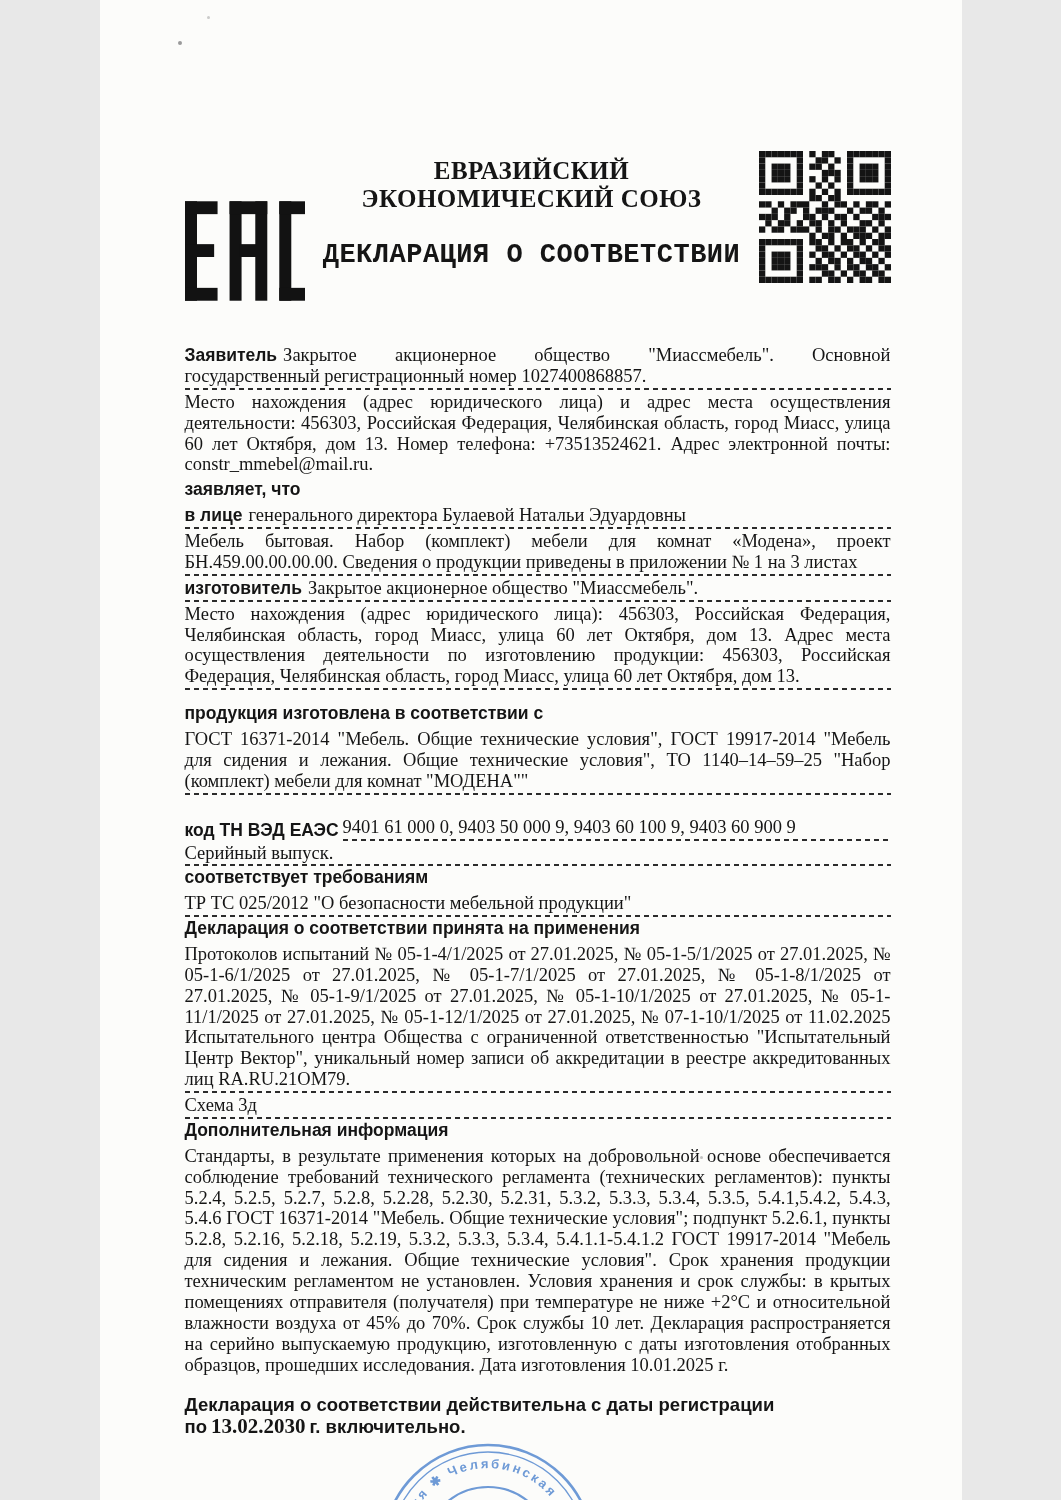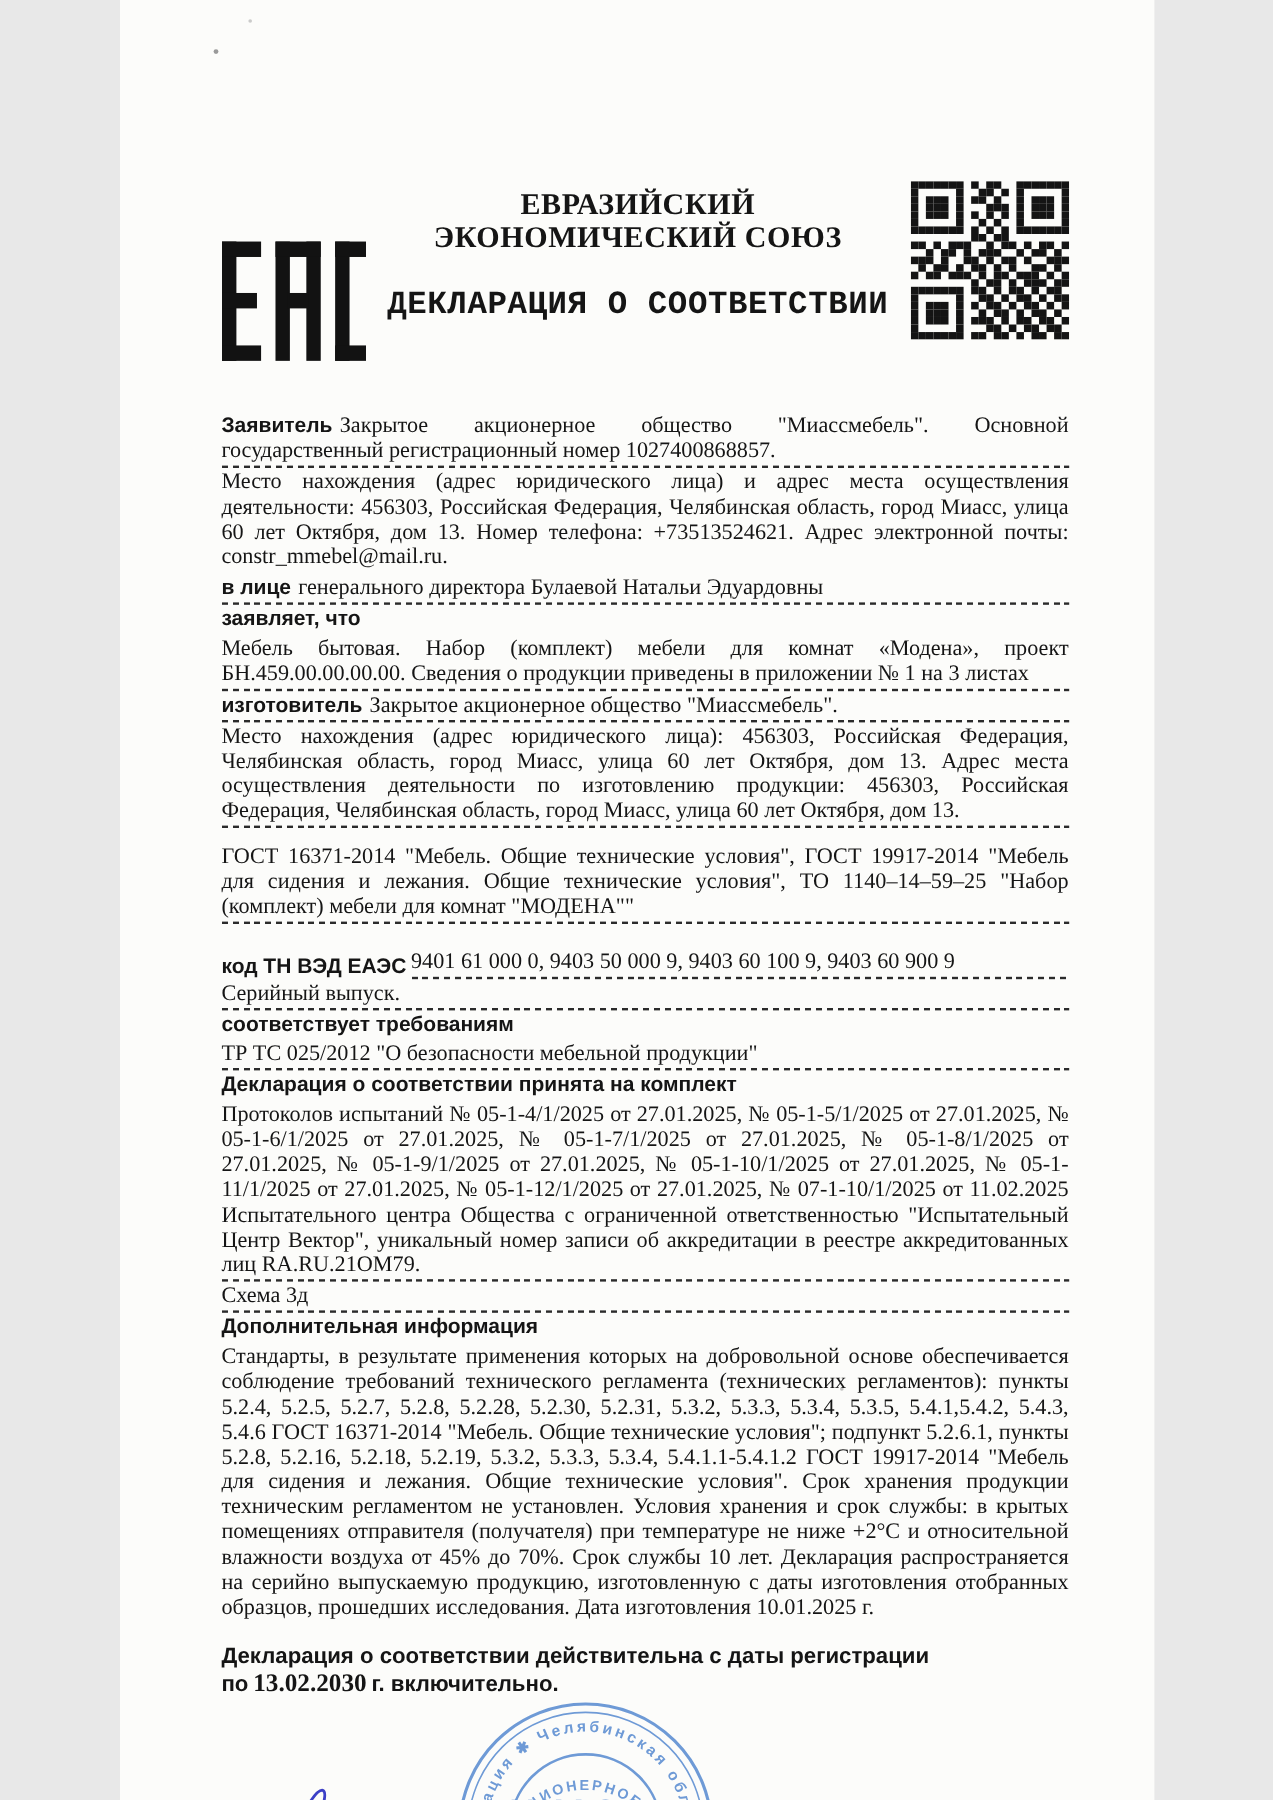--- a/index.html
+++ b/index.html
@@ -354,59 +354,60 @@
   <main>
 
     <div class="block dashed">
       <span class="lbl">Заявитель</span><span>Закрытое акционерное общество "Миассмебель".  Основной государственный регистрационный номер 1027400868857.</span>
     </div>
 
     <div class="block">
       <span>Место нахождения (адрес юридического лица) и адрес места осуществления деятельности: 456303, Российская Федерация, Челябинская область, город Миасс, улица 60 лет Октября, дом 13. Номер телефона: +73513524621. Адрес электронной почты: constr_mmebel@mail.ru.</span>
     </div>
 
+    <div class="block plain-lbl">заявляет, что</div>
+
     <div class="block dashed">
       <span class="lbl">в лице</span><span>генерального директора Булаевой Натальи Эдуардовны</span>
     </div>
 
-    <div class="block plain-lbl">заявляет, что</div>
-
     <div class="block dashed">
       <span>Мебель бытовая. Набор (комплект) мебели для комнат «Модена», проект БН.459.00.00.00.00. Сведения о продукции приведены в приложении № 1 на 3 листах</span>
     </div>
 
     <div class="block dashed">
       <span class="lbl">изготовитель</span><span>Закрытое акционерное общество "Миассмебель".</span>
     </div>
 
     <div class="block dashed">
       <span>Место нахождения (адрес юридического лица): 456303, Российская Федерация, Челябинская область, город Миасс, улица 60 лет Октября, дом 13. Адрес места осуществления деятельности по изготовлению продукции: 456303, Российская Федерация, Челябинская область, город Миасс, улица 60 лет Октября, дом 13.</span>
     </div>
 
     <div class="gap-s"></div>
 
+    <div class="block plain-lbl">продукция изготовлена в соответствии с</div>
 
     <div class="block dashed">
       <span>ГОСТ 16371-2014 "Мебель. Общие технические условия", ГОСТ 19917-2014 "Мебель для сидения и лежания. Общие технические условия", ТО 1140–14–59–25 "Набор (комплект) мебели для комнат "МОДЕНА""</span>
     </div>
 
     <div class="gap-m"></div>
 
     <div class="coderow">
       <span class="lbl">код ТН ВЭД ЕАЭС</span>
       <span class="codeval dashed">9401 61 000 0, 9403 50 000 9, 9403 60 100 9, 9403 60 900 9</span>
     </div>
 
     <div class="block dashed">Серийный выпуск.</div>
 
     <div class="block plain-lbl">соответствует требованиям</div>
 
     <div class="block dashed">ТР ТС 025/2012 "О безопасности мебельной продукции"</div>
 
-    <div class="block plain-lbl">Декларация о соответствии принята на комплект</div>
+    <div class="block plain-lbl">Декларация о соответствии принята на применения</div>
 
     <div class="block dashed">Протоколов испытаний № 05-1-4/1/2025 от 27.01.2025, № 05-1-5/1/2025 от 27.01.2025, № 05-1-6/1/2025 от 27.01.2025,  № 05-1-7/1/2025 от 27.01.2025, № 05-1-8/1/2025 от 27.01.2025,  № 05-1-9/1/2025 от 27.01.2025,  № 05-1-10/1/2025 от 27.01.2025, № 05-1-11/1/2025 от 27.01.2025, № 05-1-12/1/2025 от 27.01.2025, № 07-1-10/1/2025 от 11.02.2025 Испытательного центра Общества с ограниченной ответственностью "Испытательный Центр Вектор", уникальный номер записи об аккредитации в реестре аккредитованных лиц RA.RU.21ОМ79.</div>
 
     <div class="block dashed">Схема 3д</div>
 
     <div class="block plain-lbl">Дополнительная информация</div>
 
     <div class="block">Стандарты, в результате применения которых на добровольной основе обеспечивается соблюдение требований технического регламента (технических регламентов): пункты 5.2.4, 5.2.5, 5.2.7, 5.2.8, 5.2.28, 5.2.30, 5.2.31, 5.3.2, 5.3.3, 5.3.4, 5.3.5, 5.4.1,5.4.2, 5.4.3, 5.4.6 ГОСТ 16371-2014 "Мебель. Общие технические условия"; подпункт 5.2.6.1, пункты 5.2.8, 5.2.16, 5.2.18, 5.2.19, 5.3.2, 5.3.3, 5.3.4, 5.4.1.1-5.4.1.2 ГОСТ 19917-2014 "Мебель для сидения и лежания. Общие технические условия". Срок хранения продукции техническим регламентом не установлен. Условия хранения и срок службы: в крытых помещениях отправителя (получателя) при температуре не ниже +2°С и относительной влажности воздуха от 45% до 70%. Срок службы 10 лет. Декларация распространяется на серийно выпускаемую продукцию, изготовленную с даты изготовления отобранных образцов, прошедших исследования. Дата изготовления 10.01.2025 г.</div>
 
     <div class="validity">

